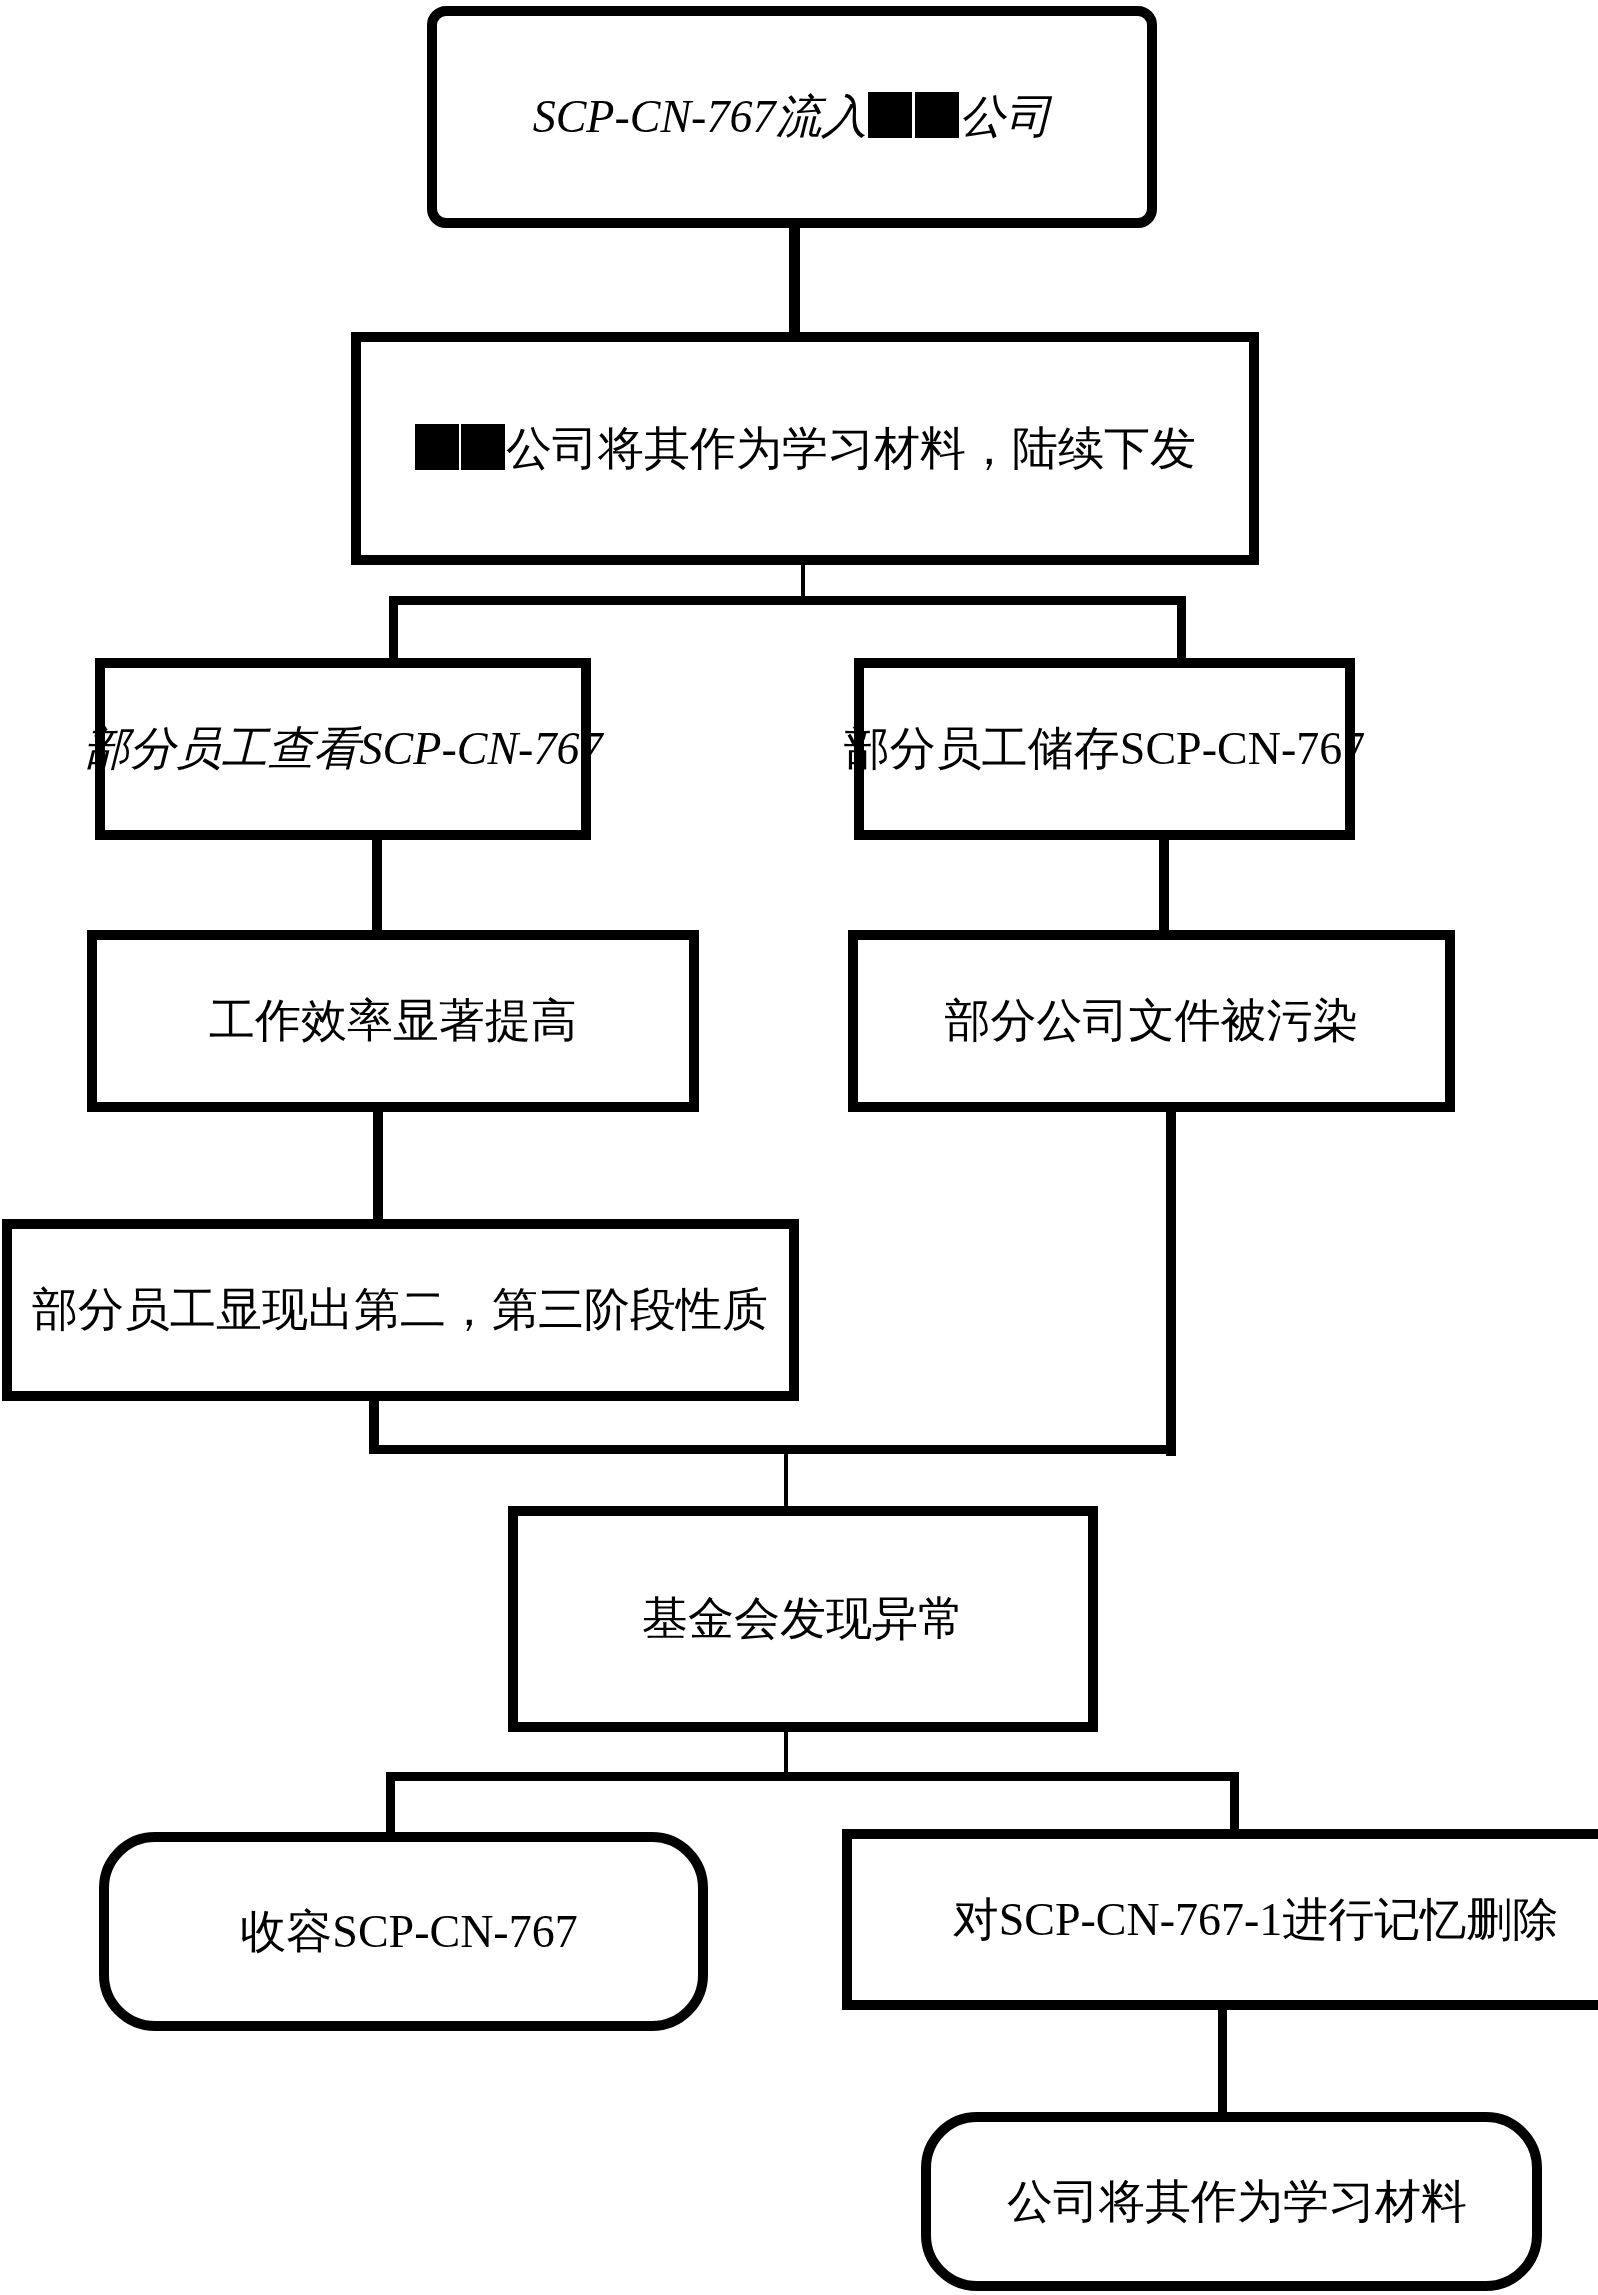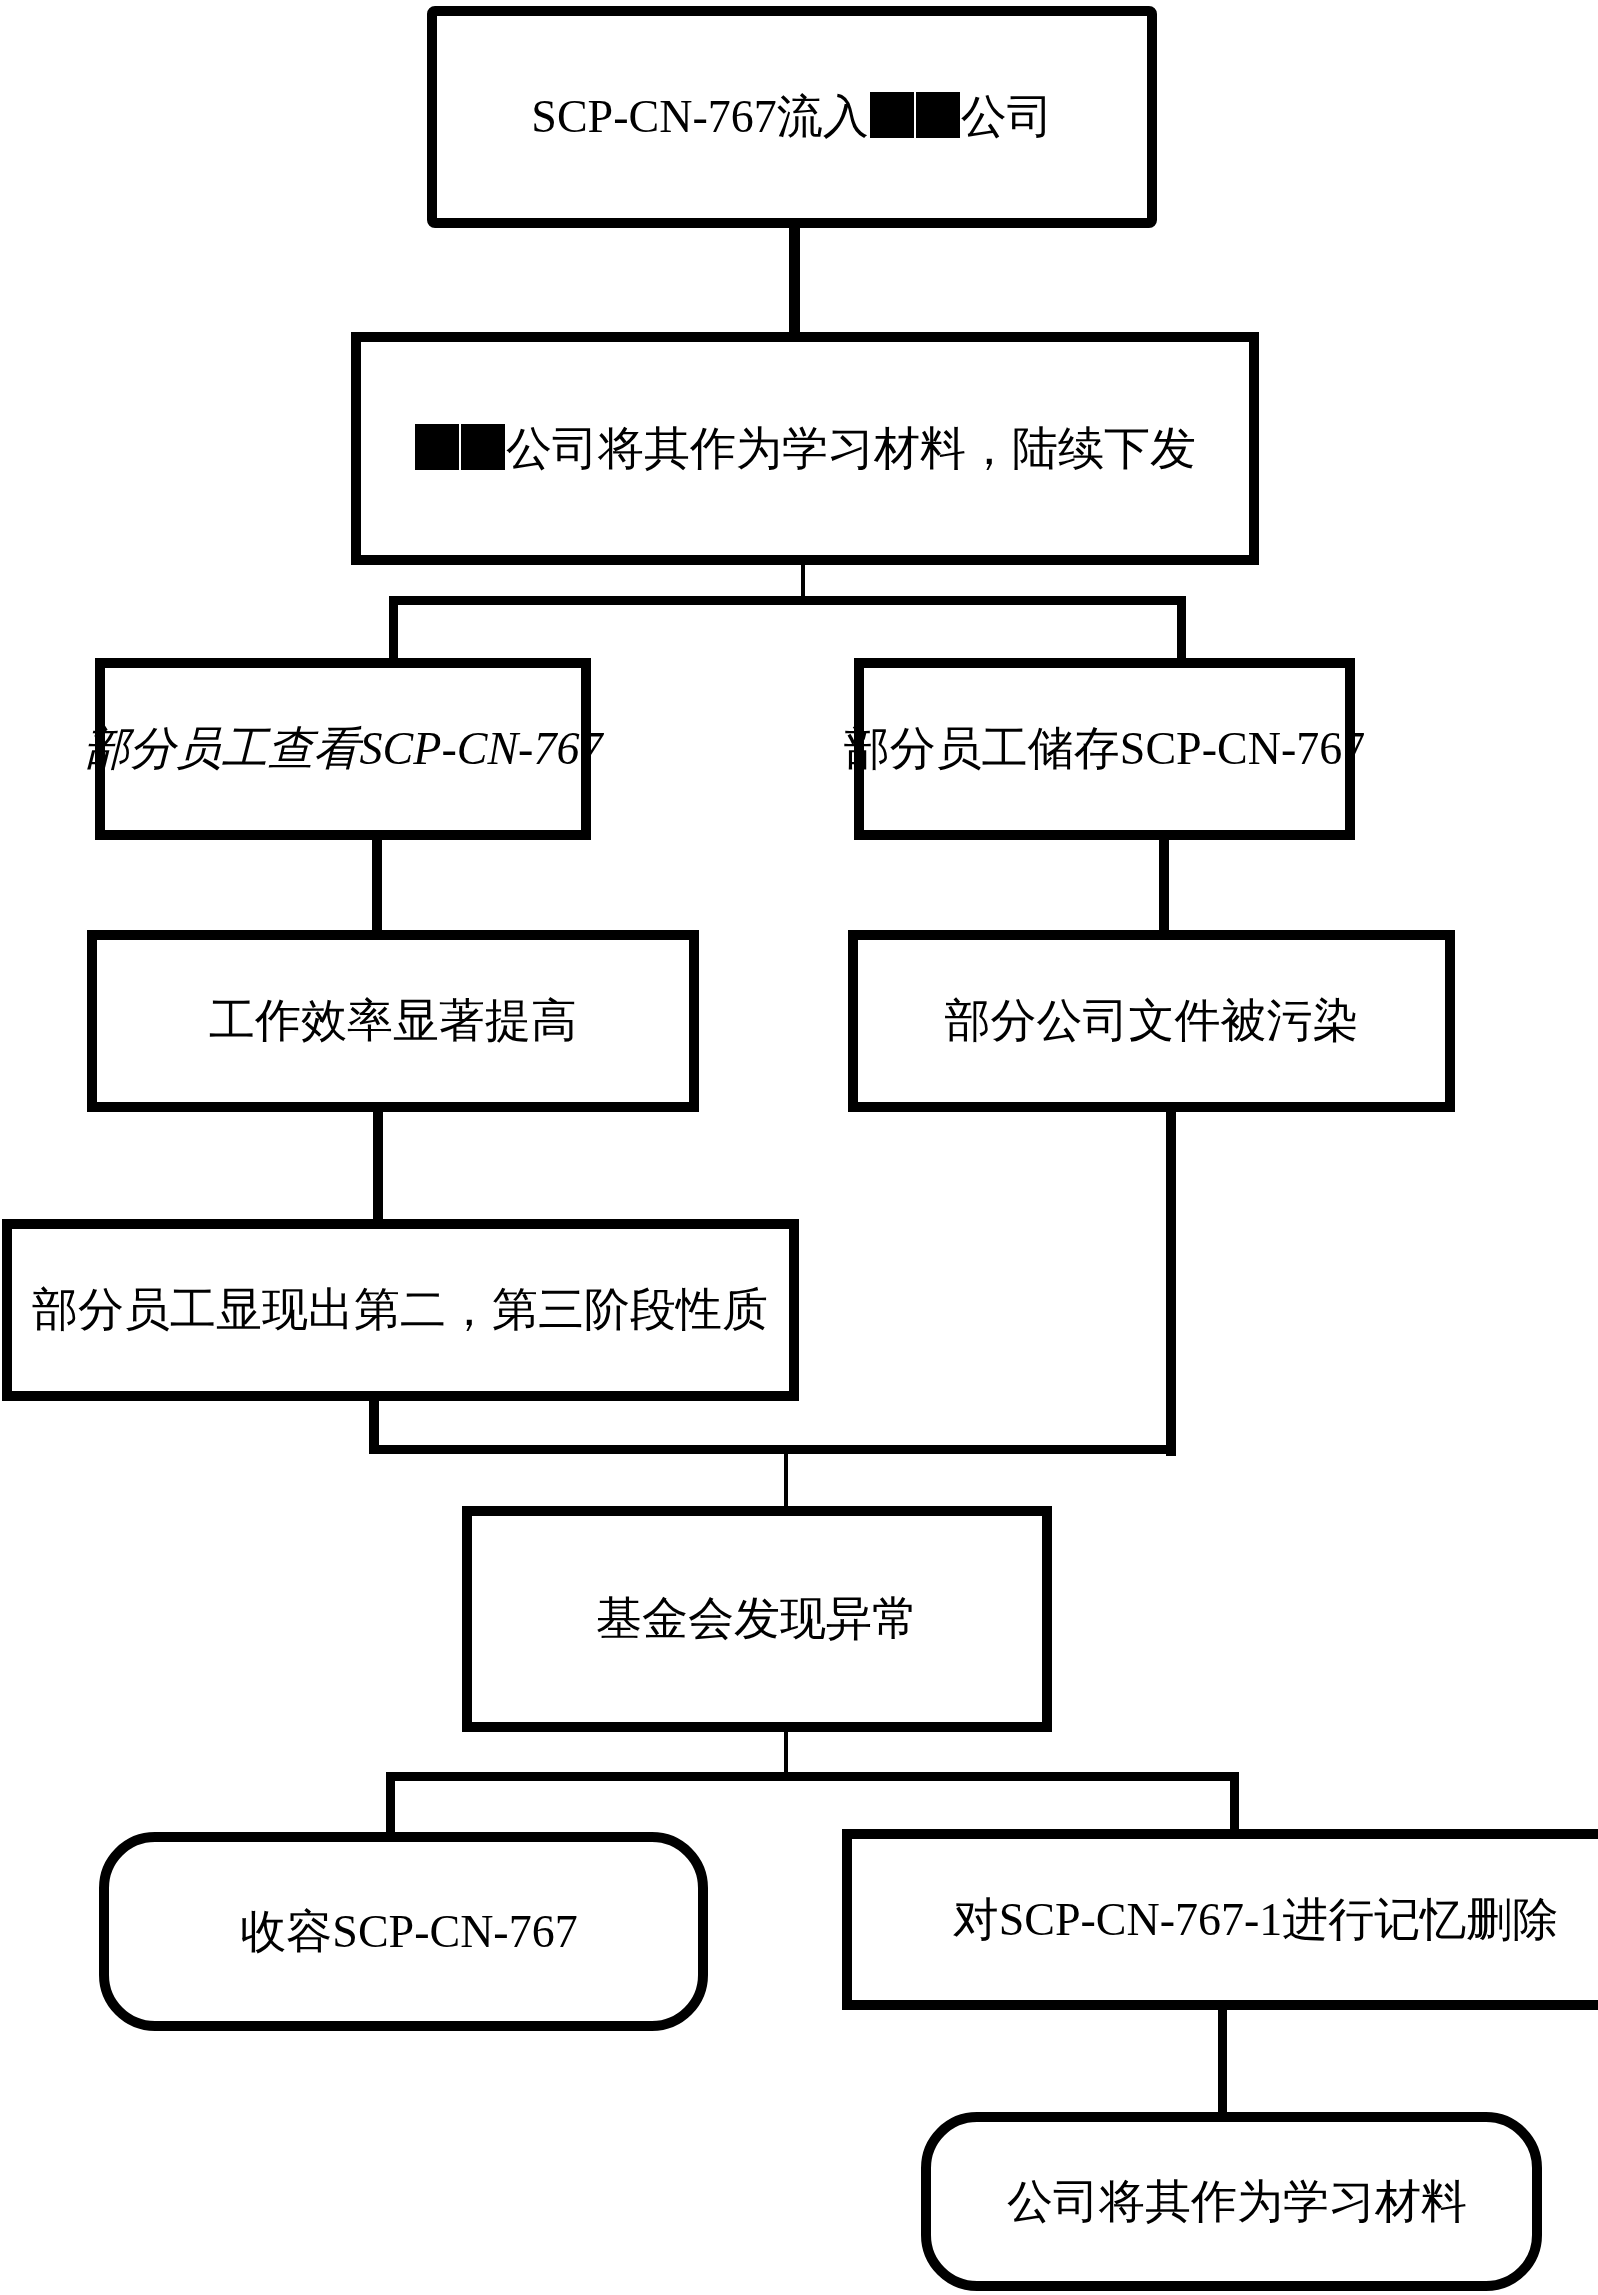--- a/index.html
+++ b/index.html
@@ -25,30 +25,30 @@
   .e12{left:386px; top:1772px;width:8.5px;  height:63px;}
   .e13{left:1230px;top:1772px;width:8.5px;  height:60px;}
   .e14{left:1218px;top:2007px;width:8.5px;  height:108px;}
 
   
   .node{
     position:absolute;box-sizing:border-box;border:10.8px solid #000000;background:#ffffff;
     display:flex;align-items:center;justify-content:center;
     font-size:46px;color:#000000;white-space:nowrap;text-align:center;
   }
-  .rounded-lg{border-radius:8px;}
+  .rounded-lg{border-radius:19px;font-style:italic;}
   .rounded-sm{border-radius:56px;padding-left:11px;}
   .n1 {left:427px; top:6.2px;    width:730px; height:222px;}
   .n2 {left:351px; top:332px;  width:908px;height:233px;}
   .n3l{left:95px; top:658px;  width:496px; height:182px;font-style:italic;}
   .n3r{left:854px;top:658px;  width:501px; height:182px;font-family:Liberation Serif, serif;}
   .n4l{left:87px; top:930px; width:612px; height:182px;}
   .n4r{left:848px;top:930px; width:607px; height:182px;}
   .n5l{left:1.5px;   top:1219px; width:797px;height:182px;}
-  .n6 {left:462px; top:1506px; width:590px; height:226px;}
+  .n6 {left:508px; top:1506px; width:590px; height:226px;}
   .n7l{left:99px; top:1832px; width:609px; height:199px;}
   .n7r{left:842px;top:1829px; width:827px; height:181px;}
   .n8 {left:921px;top:2112px; width:621px; height:179px;}
 
   
   .redact{display:inline-flex;gap:2.3px;vertical-align:-6.2px;margin:0 0.8px;}
   .redact b{display:block;width:44px;height:46px;background:#000000;}
 </style>
 </head>
 <body>

